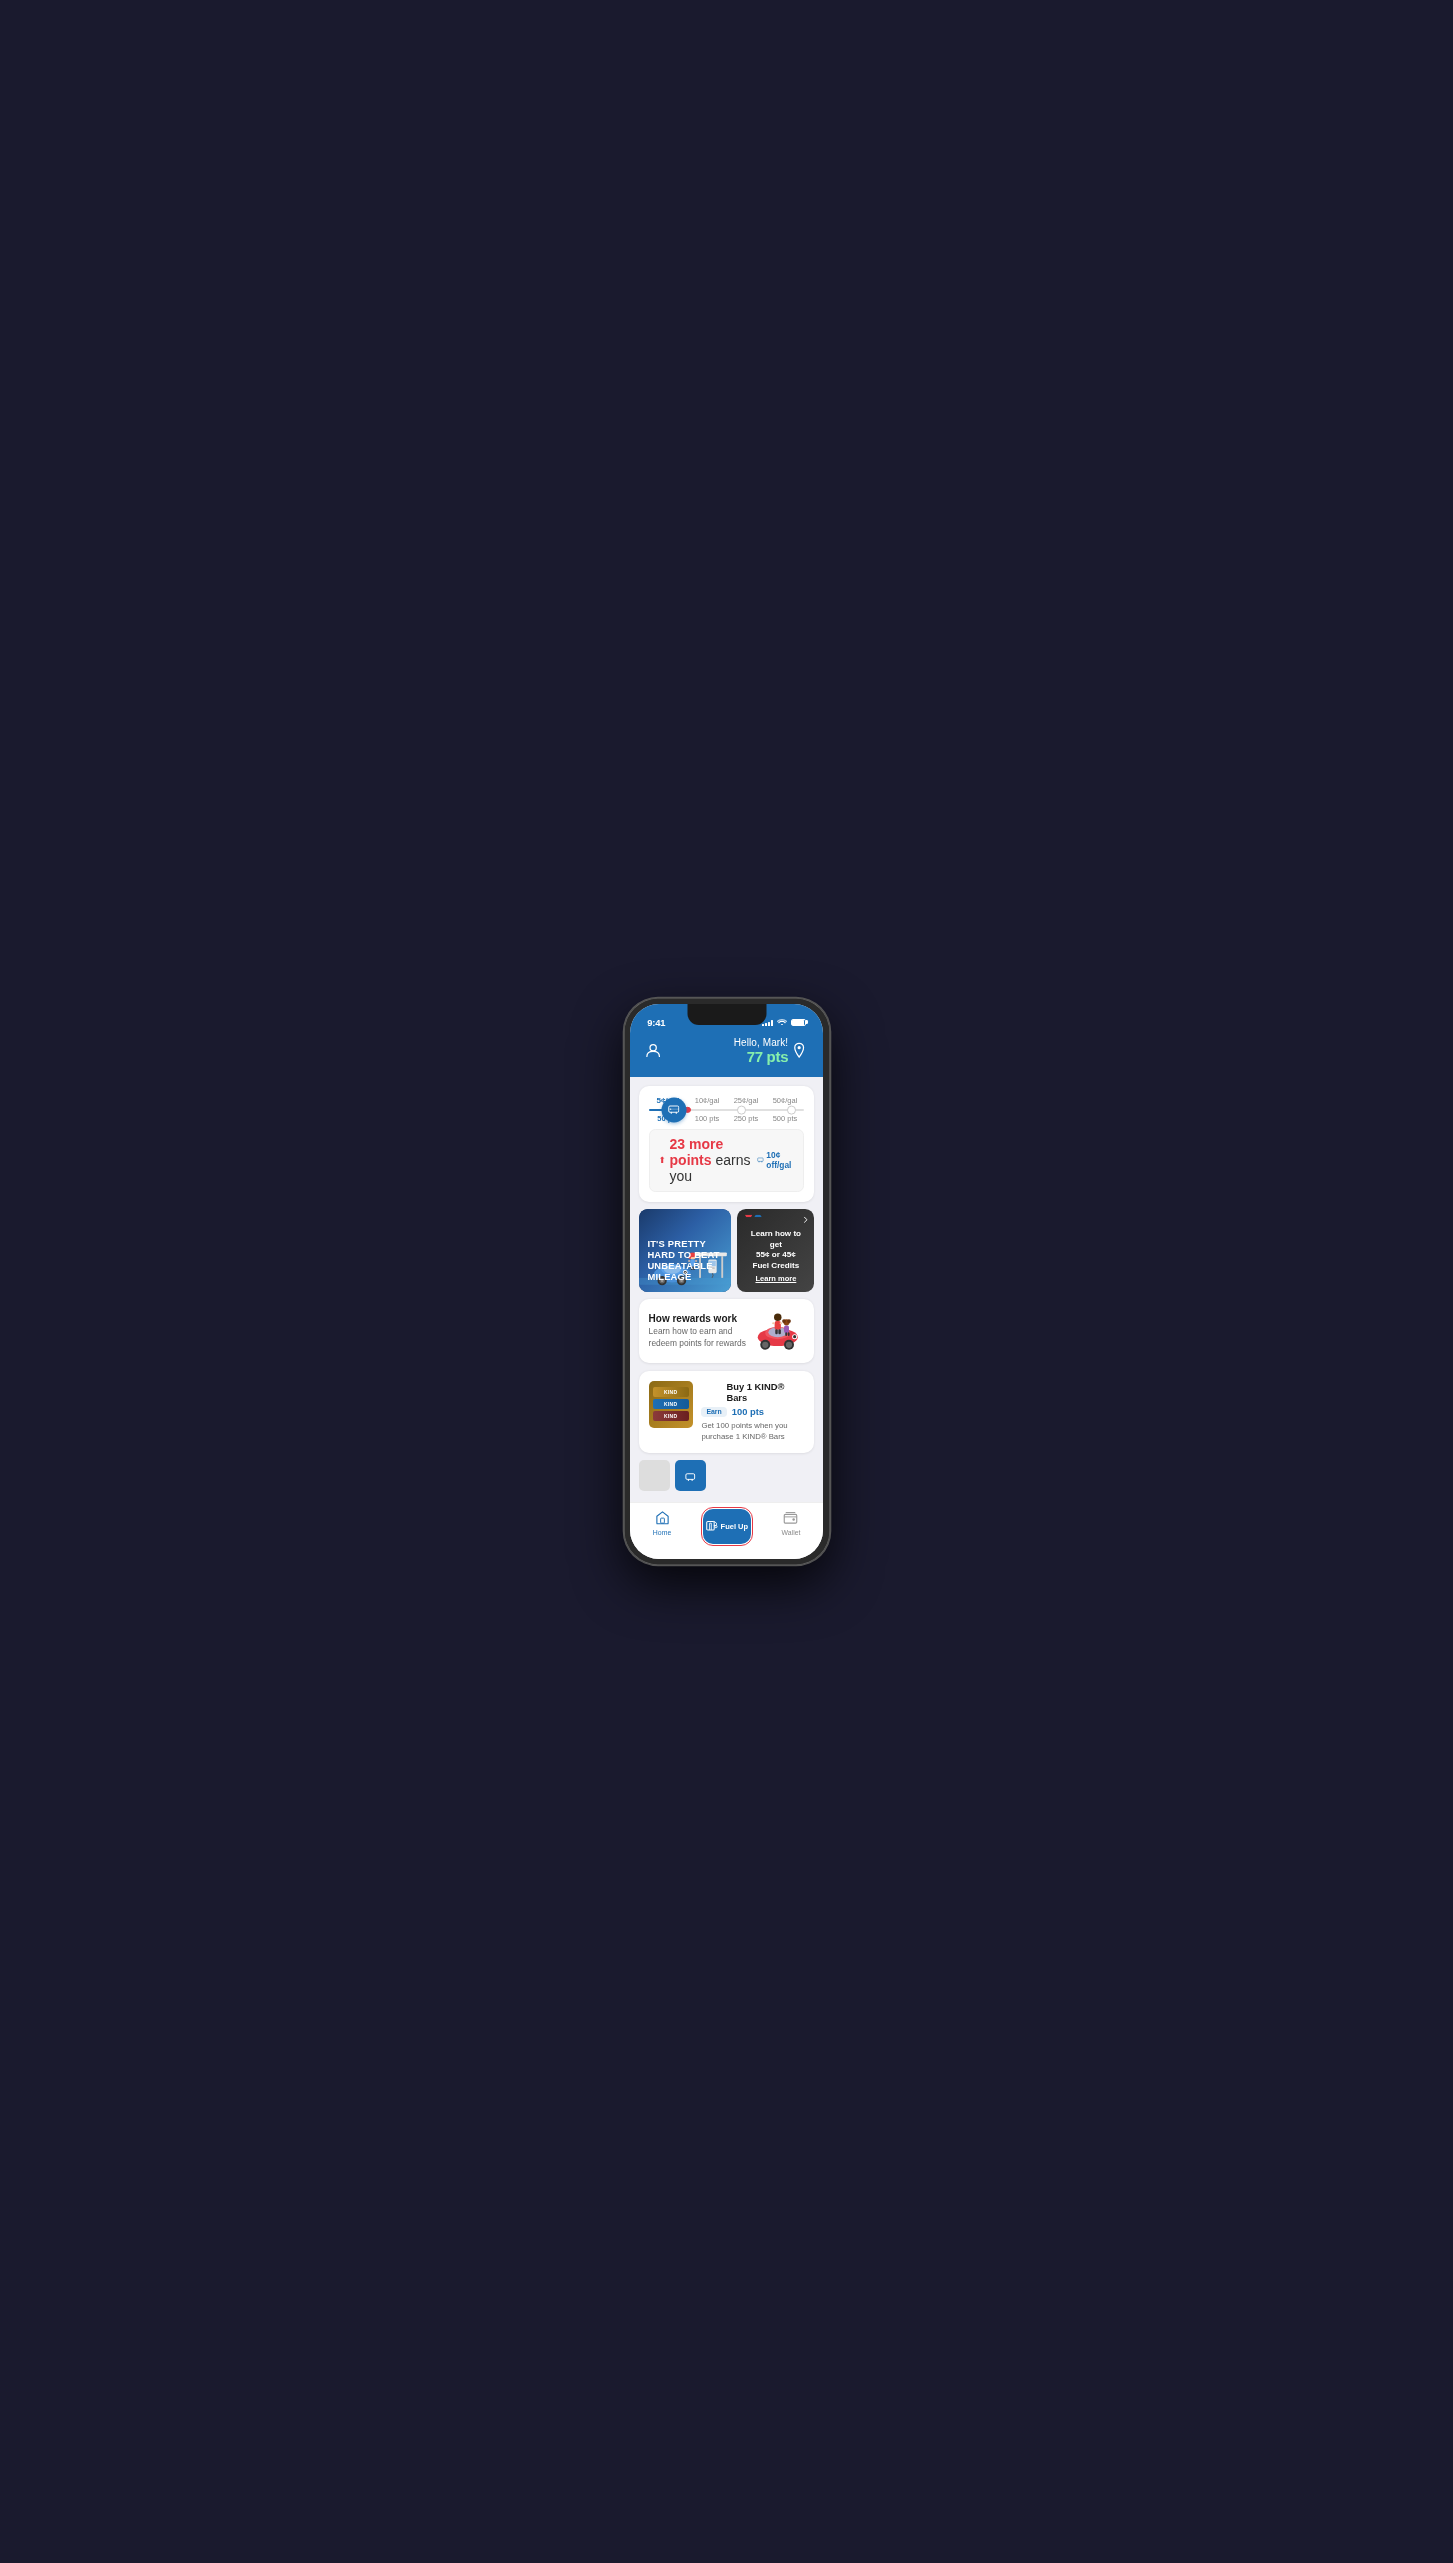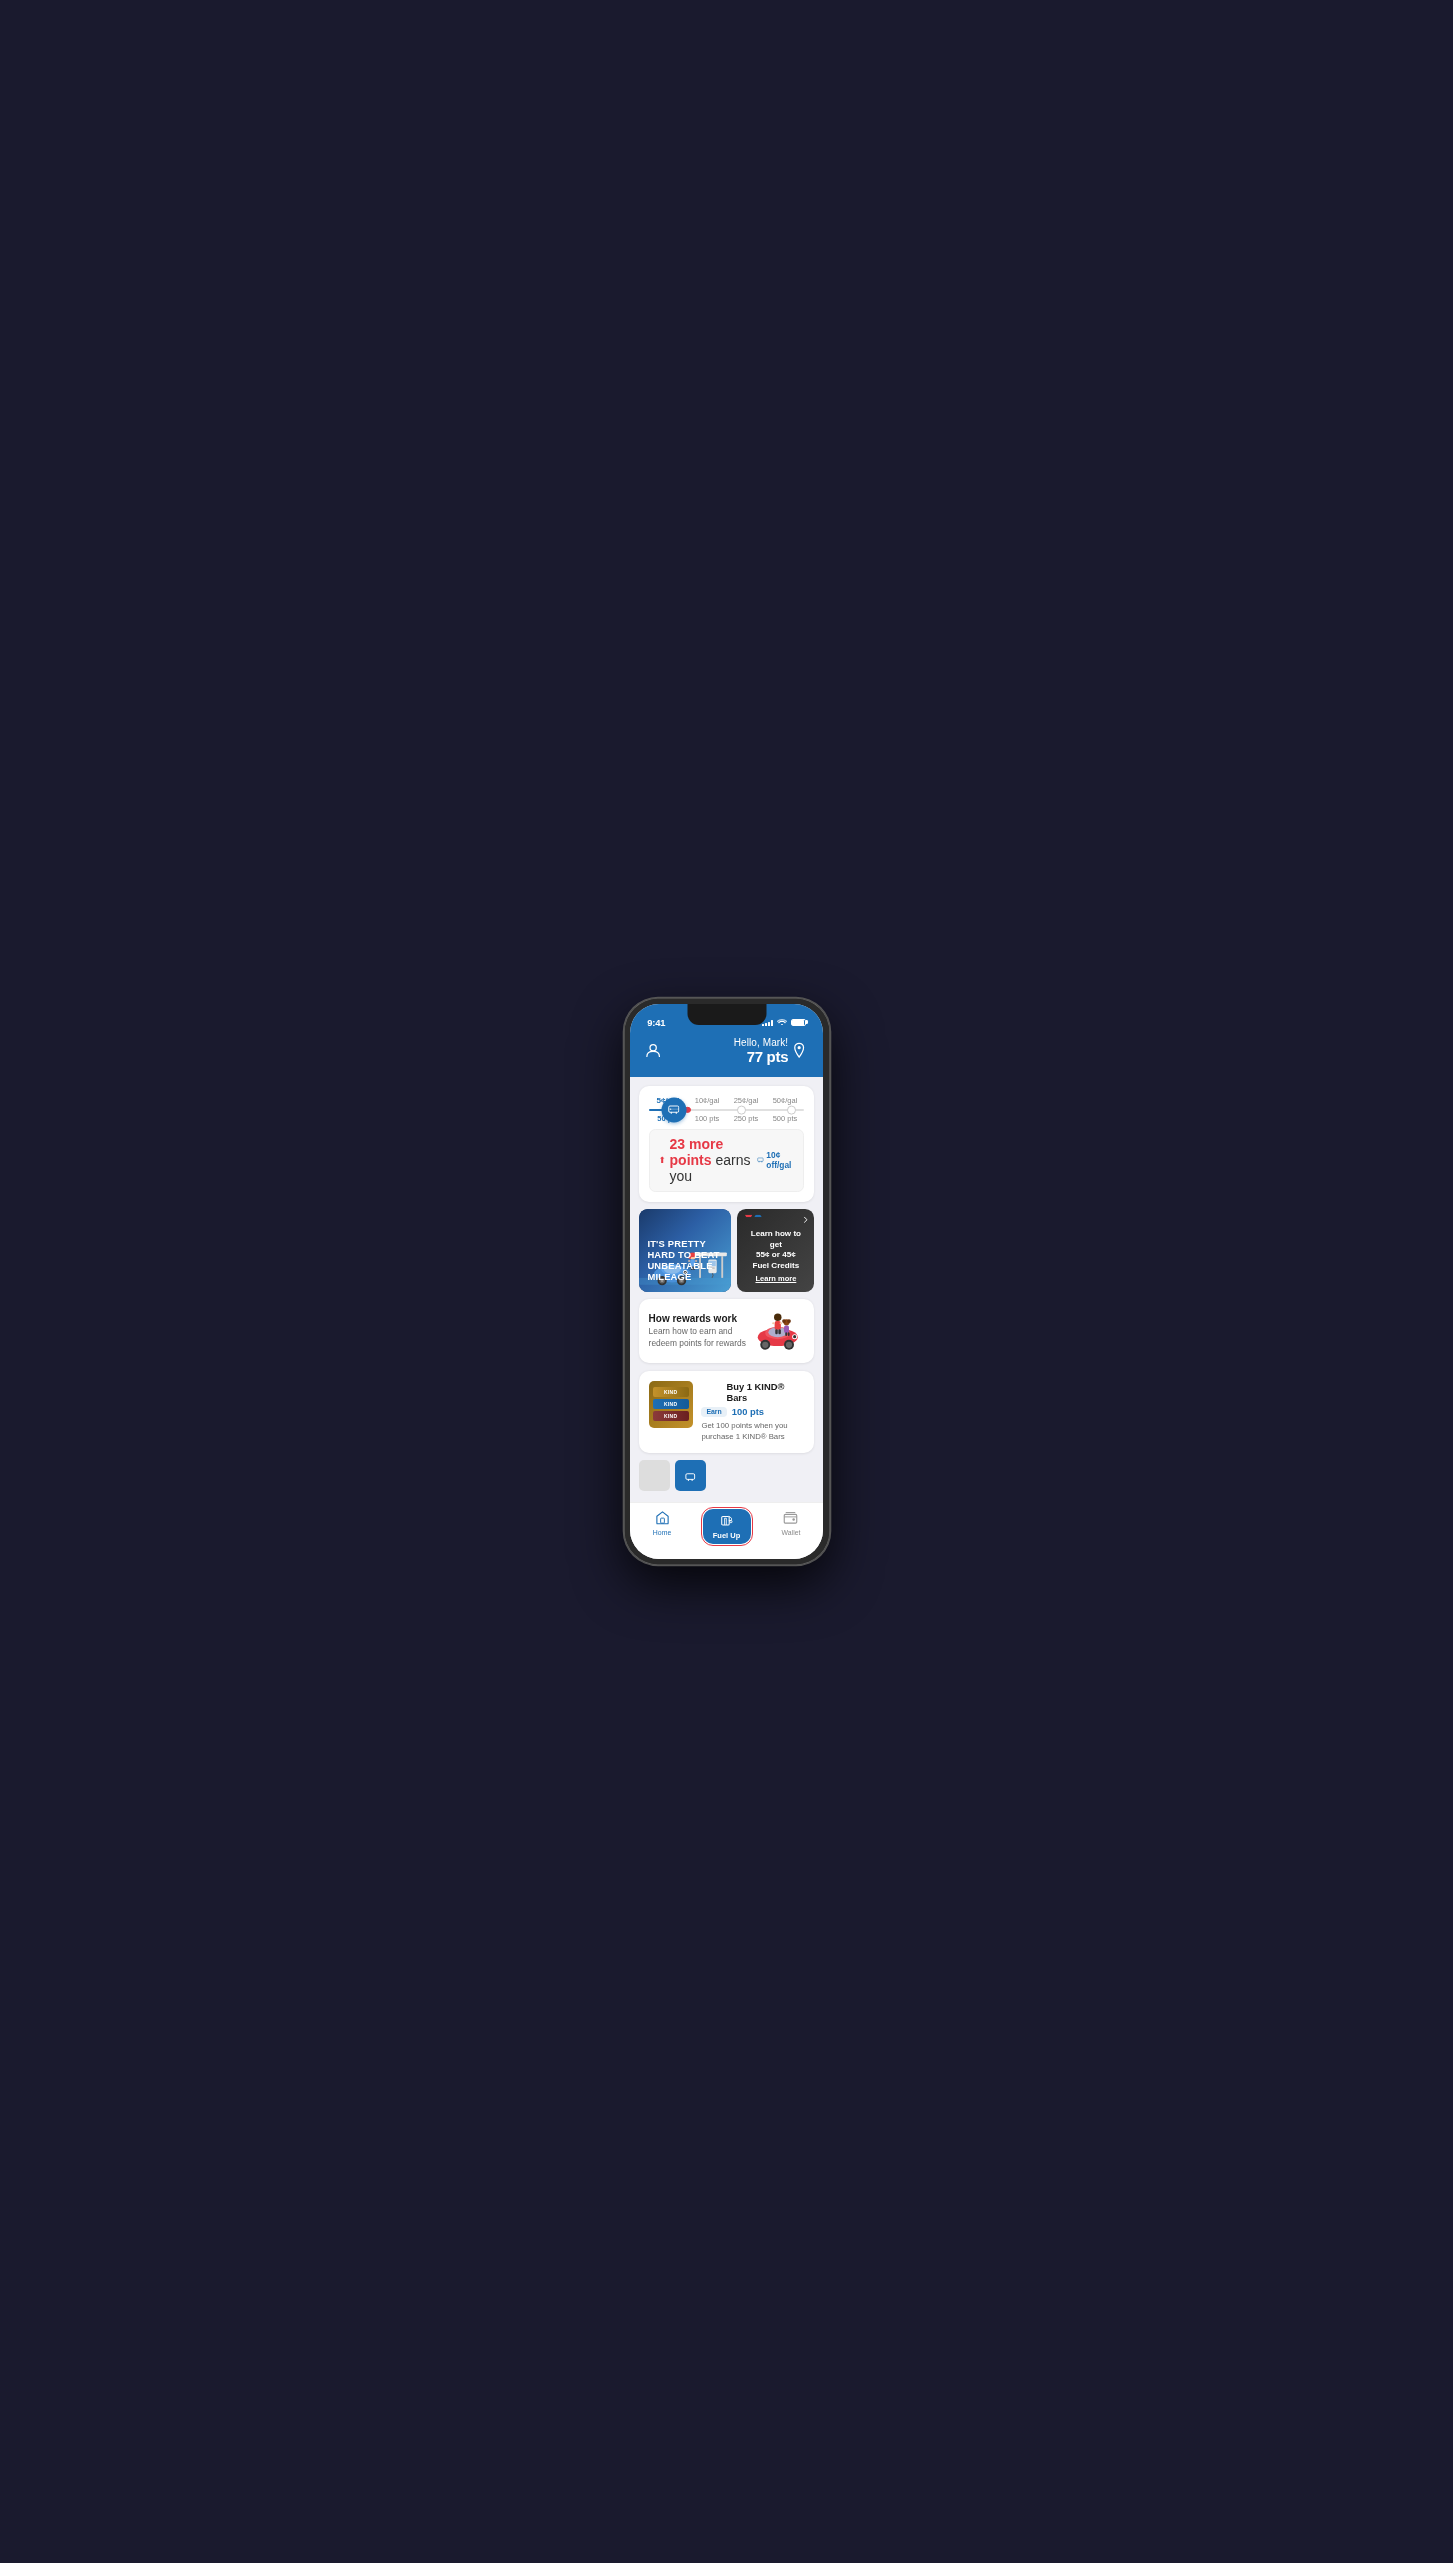--- a/index.html
+++ b/index.html
@@ -130,21 +130,21 @@
     }
 
     .header-greeting {
       color: white;
       font-size: 10px;
       font-weight: 400;
       letter-spacing: 0.1px;
     }
 
     .header-pts {
-      color: #ffffff;
+      color: #86efac;
       font-size: 15px;
       font-weight: 700;
       letter-spacing: -0.3px;
     }
 
     .header-icon-btn {
       width: 22.5px;
       height: 22.5px;
       display: flex;
       align-items: center;
@@ -497,21 +497,21 @@
     .nav-label.active {
       color: #1e6fb5;
     }
 
     .fuel-up-btn {
       background: #1e6fb5;
       border-radius: 10px;
       width: 48px;
       height: 35px;
       display: flex;
-      flex-direction: column;
+      flex-direction: row;
       align-items: center;
       justify-content: center;
       gap: 1.9px;
       outline: 1.9px solid #e63946;
       outline-offset: 1.3px;
       cursor: pointer;
     }
 
     .fuel-up-label {
       font-size: 7.5px;

